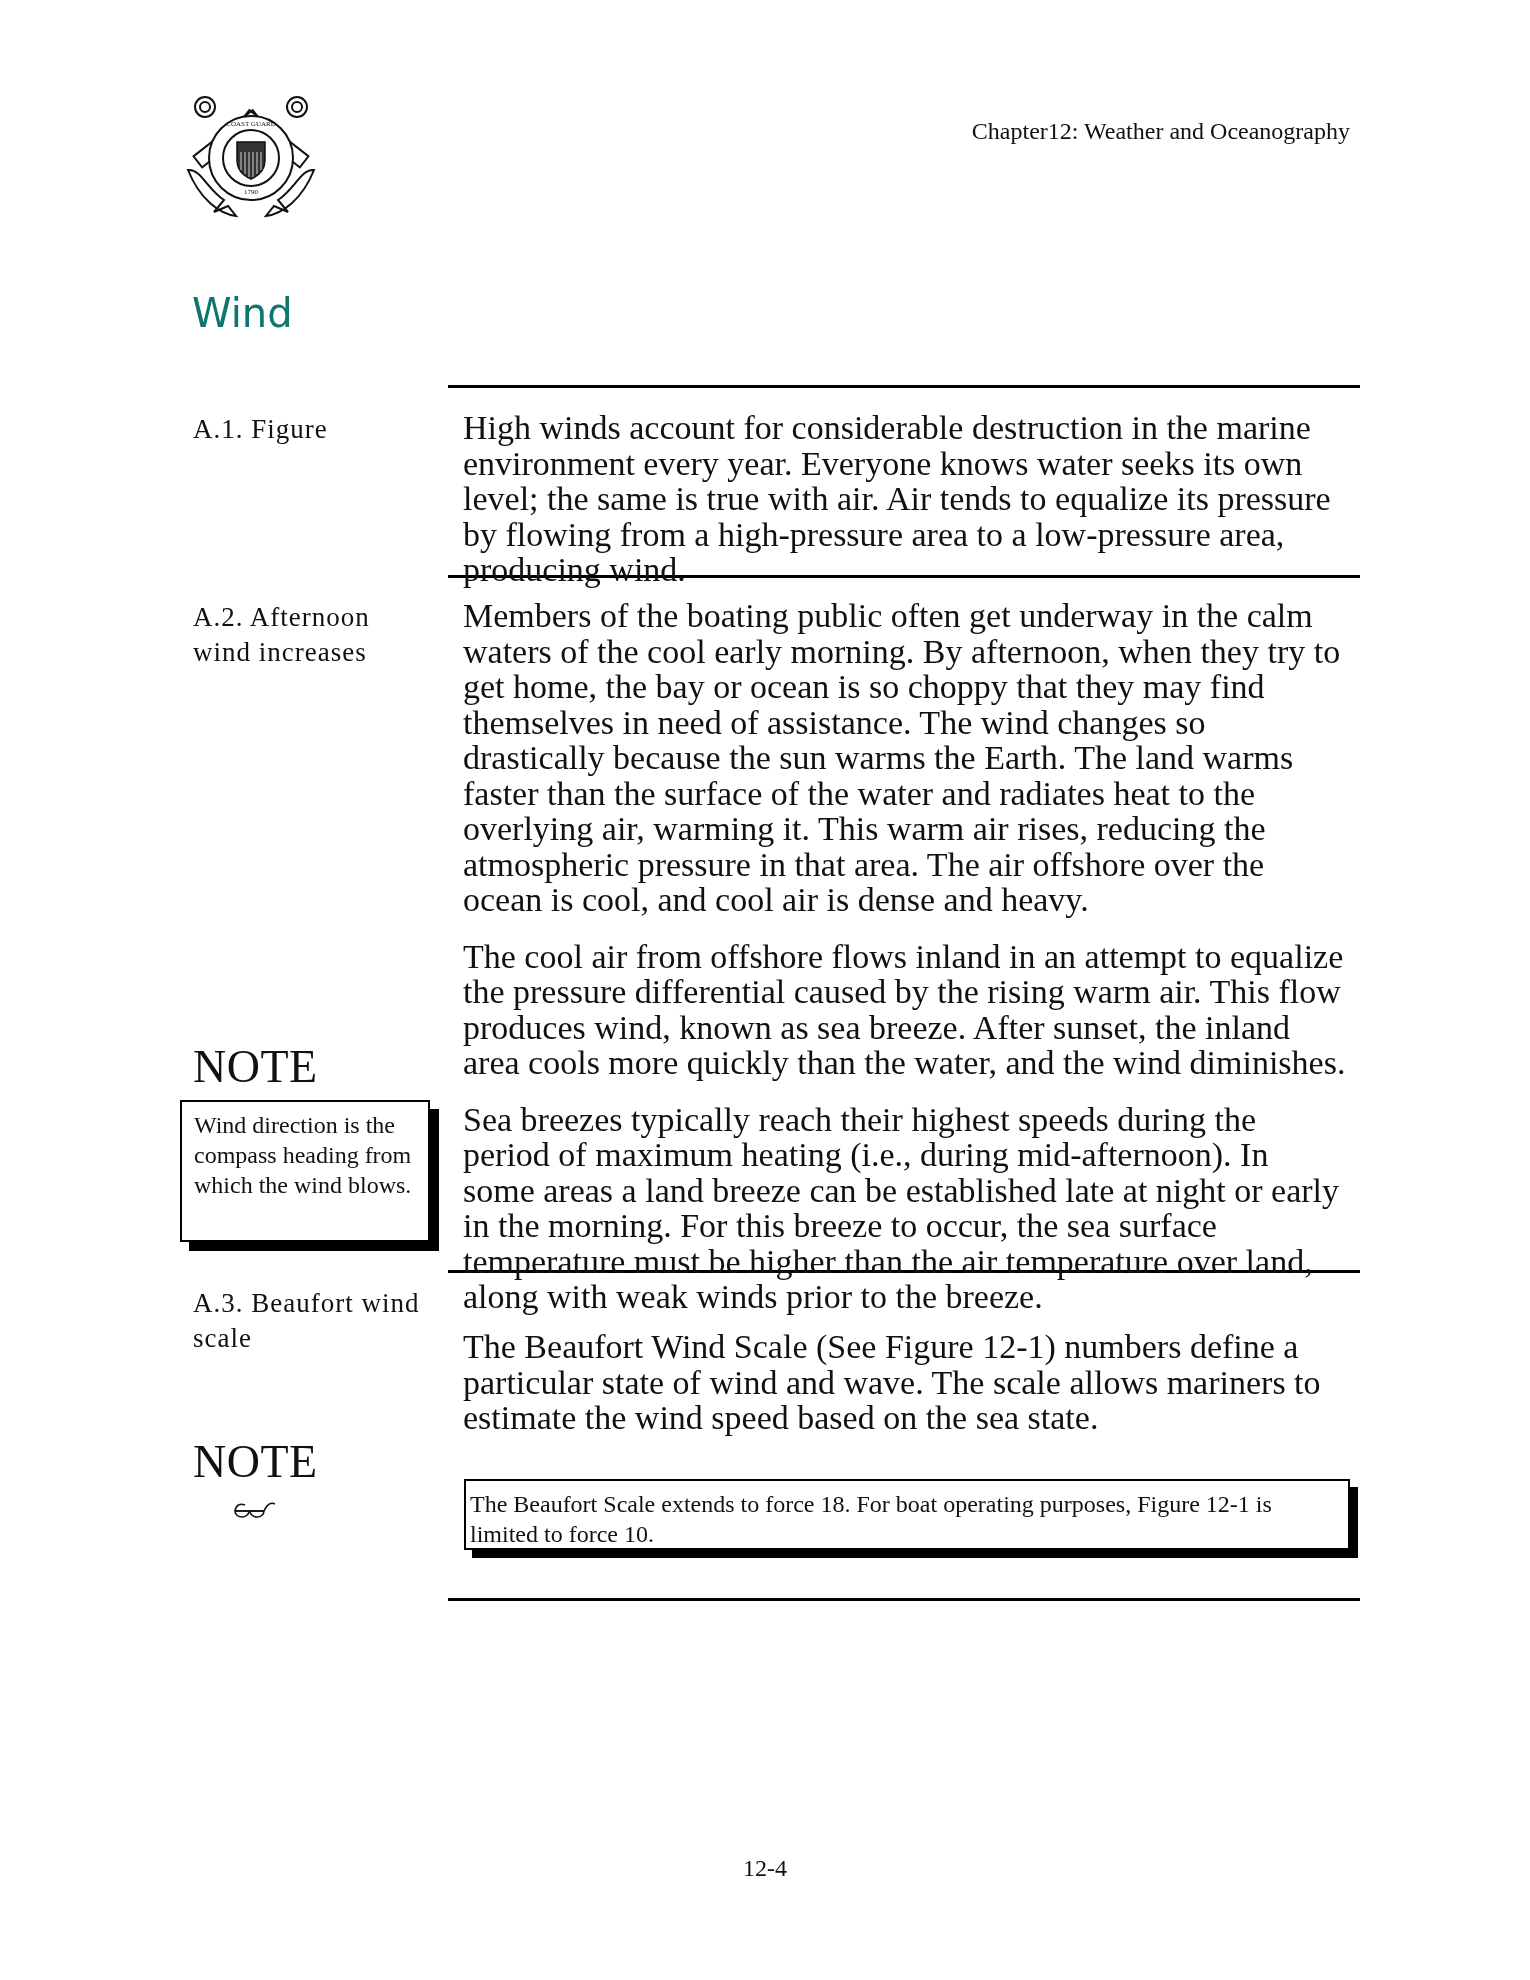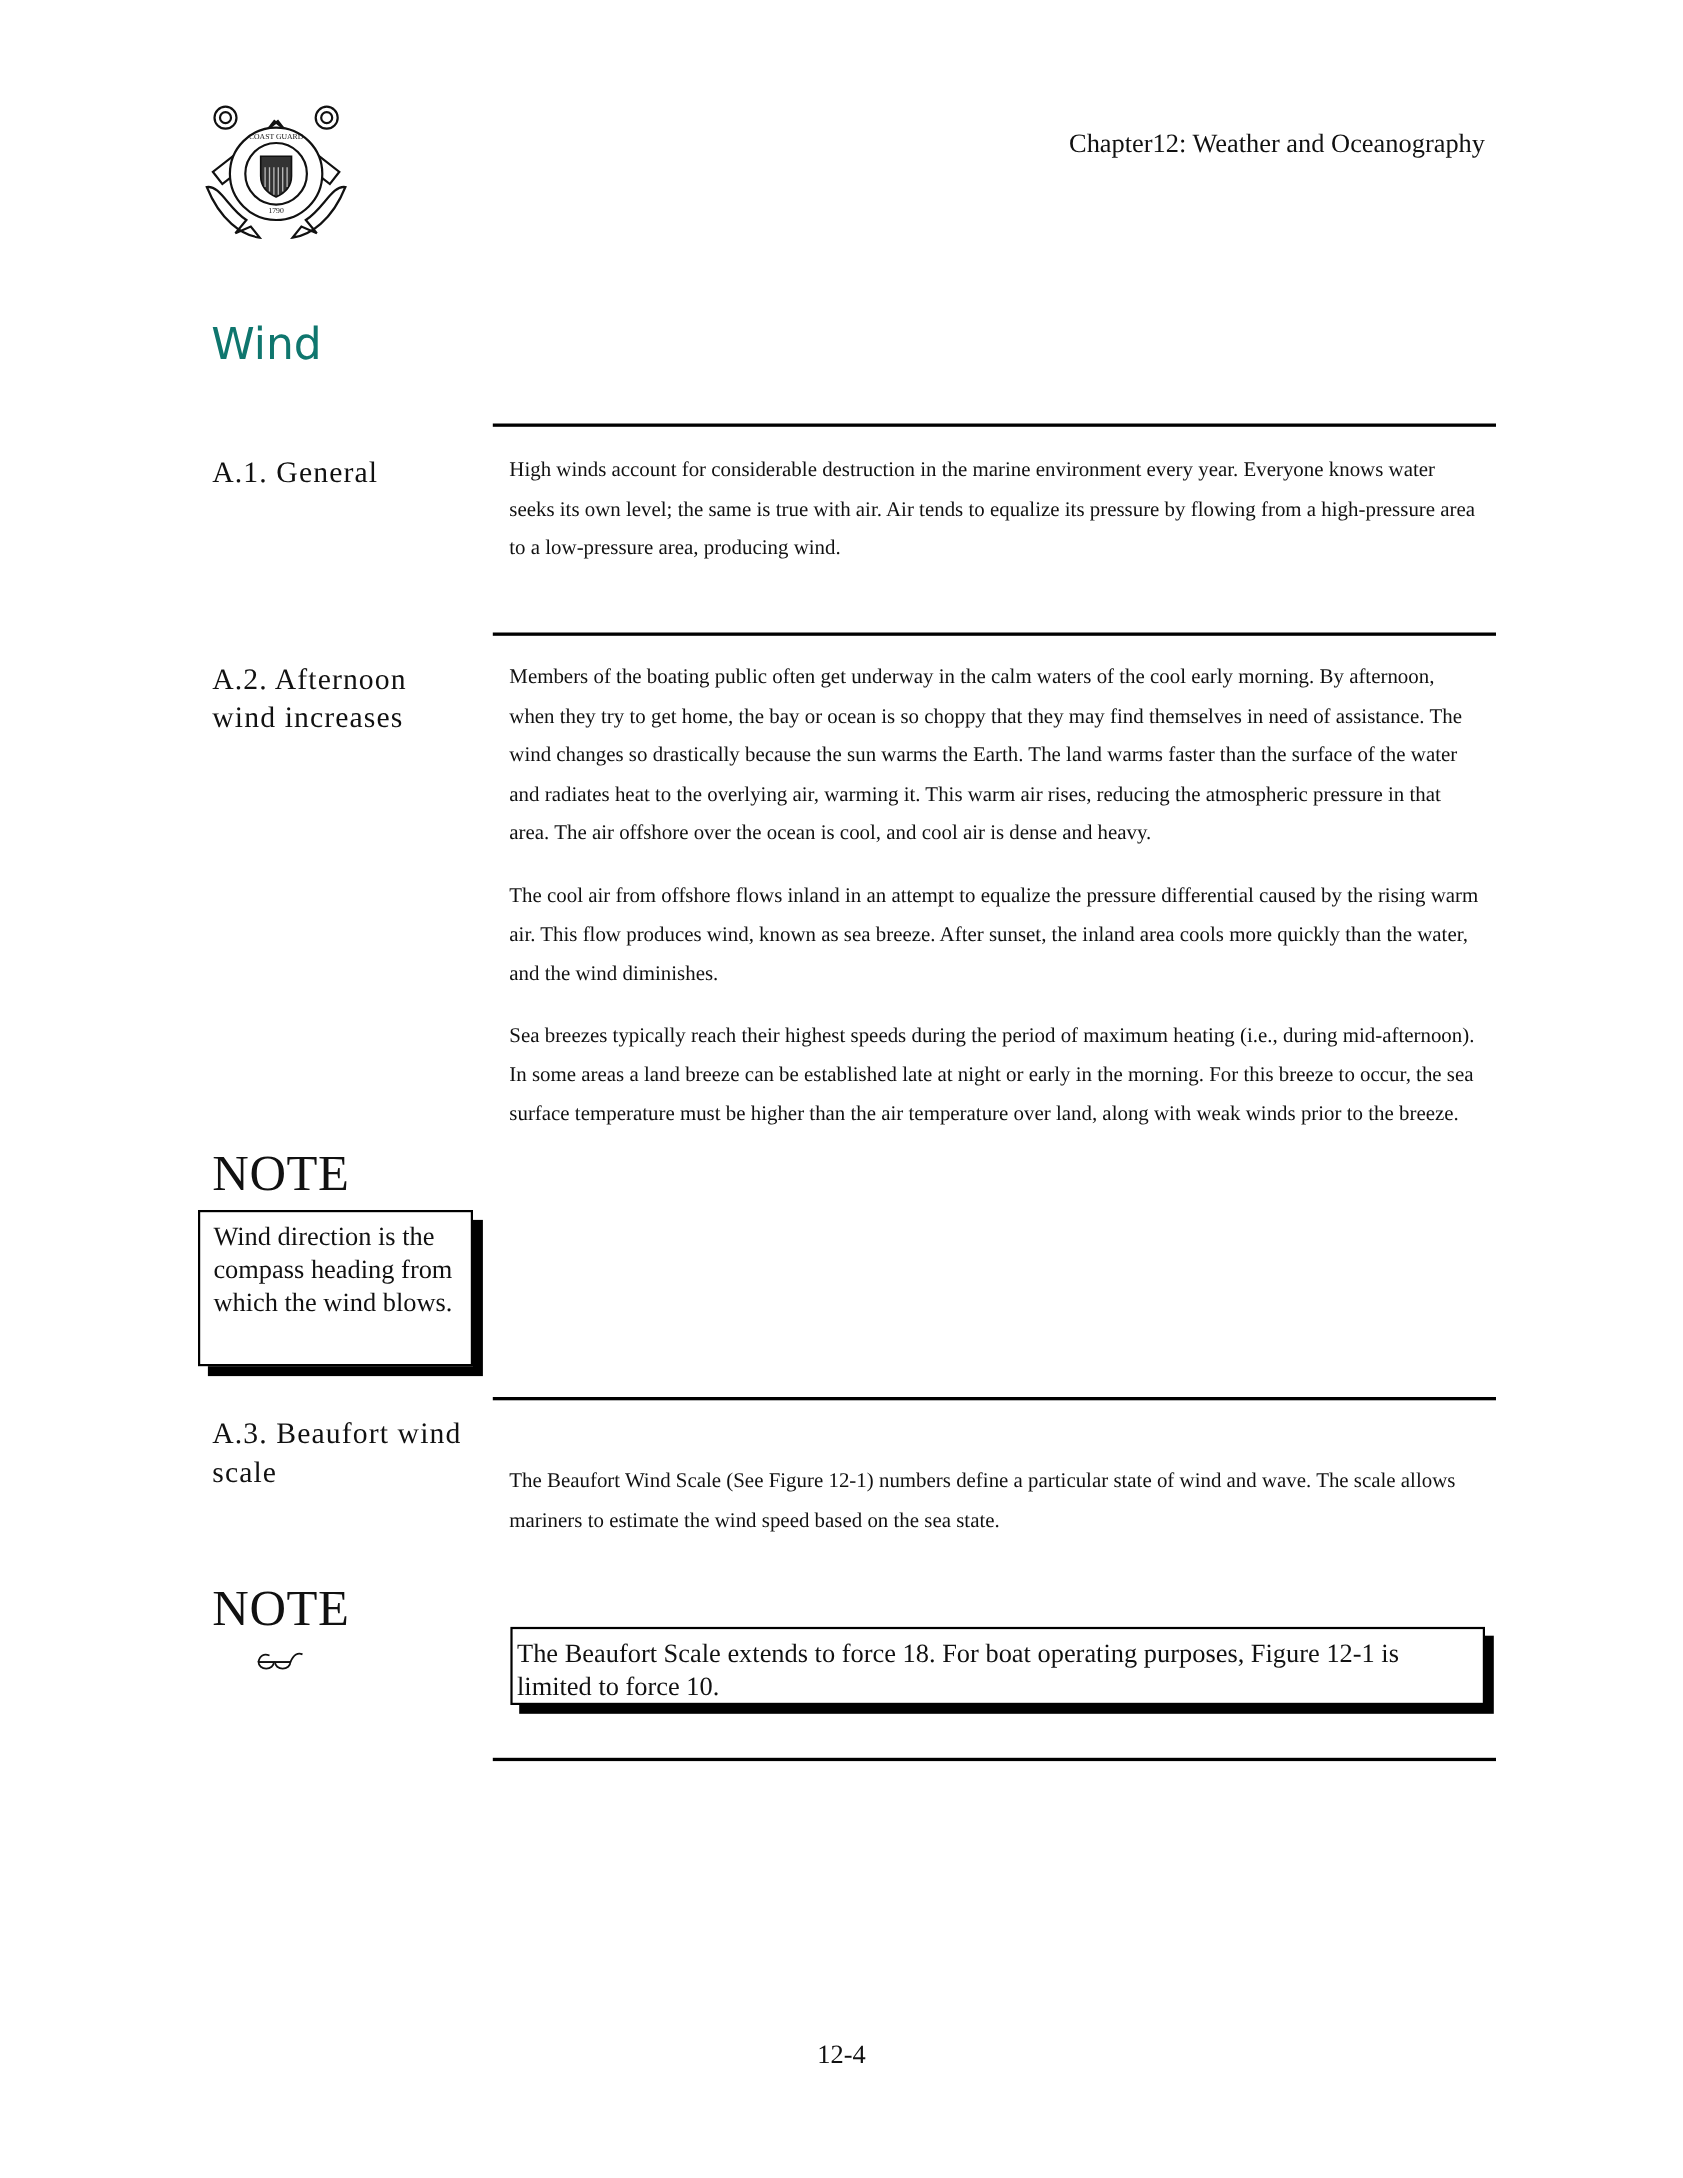--- a/index.html
+++ b/index.html
@@ -3,21 +3,21 @@
 <meta charset="utf-8">
 <style>
   html, body { margin:0; padding:0; background:#ffffff; }
   body { width:1530px; height:1980px; position:relative; overflow:hidden; color:#111; font-family:"Liberation Serif", "DejaVu Serif", serif; }
   .abs { position:absolute; }
   .logo { left:180px; top:90px; width:142px; height:130px; }
   .running-head { left:930px; top:118px; width:420px; text-align:right; font-size:24px; white-space:nowrap; }
   .page-title { left:192px; top:290px; font-family:"DejaVu Sans", "Liberation Sans", sans-serif; font-size:40px; font-weight:normal; color:#0f766e; }
   .rule { left:448px; width:912px; height:3px; background:#000; }
   .side-label { left:193px; width:240px; font-size:27px; line-height:35px; letter-spacing:1px; }
-  .body-text { left:463px; width:885px; font-size:19px; line-height:35.5px; }
+  .body-text { left:463px; width:885px; font-size:34px; line-height:35.5px; }
   .body-text p { margin:0 0 21px 0; }
   .note-label { left:193px; font-size:46px; letter-spacing:0.5px; display:flex; align-items:center; gap:10px;flex-direction:column; }
   .note-box1 { left:180px; top:1100px; width:250px; height:142px; border:2px solid #000; background:#fff; box-shadow:9px 9px 0 #000; box-sizing:border-box; padding:8px 12px; font-size:24px; line-height:30px; }
   .note-box2 { left:464px; top:1479px; width:886px; height:71px; border:2px solid #000; background:#fff; box-shadow:8px 8px 0 #000; box-sizing:border-box; padding:8px 4px; font-size:24px; line-height:30px; }
   .page-num { left:700px; top:1855px; width:130px; text-align:center; font-size:24px; }
 </style>
 </head>
 <body>
 
 <div class="abs logo">
@@ -50,21 +50,21 @@
 
 <div class="abs running-head">Chapter12:  Weather and Oceanography</div>
 
 <h1 class="abs page-title" style="margin:0;">Wind</h1>
 
 <div class="abs rule" style="top:385px;"></div>
 <div class="abs rule" style="top:575px;"></div>
 <div class="abs rule" style="top:1270px;"></div>
 <div class="abs rule" style="top:1598px;"></div>
 
-<div class="abs side-label" style="top:412px;">A.1.  General</div>
+<div class="abs side-label" style="top:412px;">A.1.  Figure</div>
 <div class="abs body-text" style="top:410px;">
   <p>High winds account for considerable destruction in the marine environment every year. Everyone knows water seeks its own level; the same is true with air. Air tends to equalize its pressure by flowing from a high-pressure area to a low-pressure area, producing wind.</p>
 </div>
 
 <div class="abs side-label" style="top:600px;">A.2.  Afternoon wind increases</div>
 <div class="abs body-text" style="top:598px;">
   <p>Members of the boating public often get underway in the calm waters of the cool early morning. By afternoon, when they try to get home, the bay or ocean is so choppy that they may find themselves in need of assistance. The wind changes so drastically because the sun warms the Earth. The land warms faster than the surface of the water and radiates heat to the overlying air, warming it. This warm air rises, reducing the atmospheric pressure in that area. The air offshore over the ocean is cool, and cool air is dense and heavy.</p>
   <p>The cool air from offshore flows inland in an attempt to equalize the pressure differential caused by the rising warm air. This flow produces wind, known as sea breeze. After sunset, the inland area cools more quickly than the water, and the wind diminishes.</p>
   <p>Sea breezes typically reach their highest speeds during the period of maximum heating (i.e., during mid-afternoon). In some areas a land breeze can be established late at night or early in the morning. For this breeze to occur, the sea surface temperature must be higher than the air temperature over land, along with weak winds prior to the breeze.</p>
 </div>

